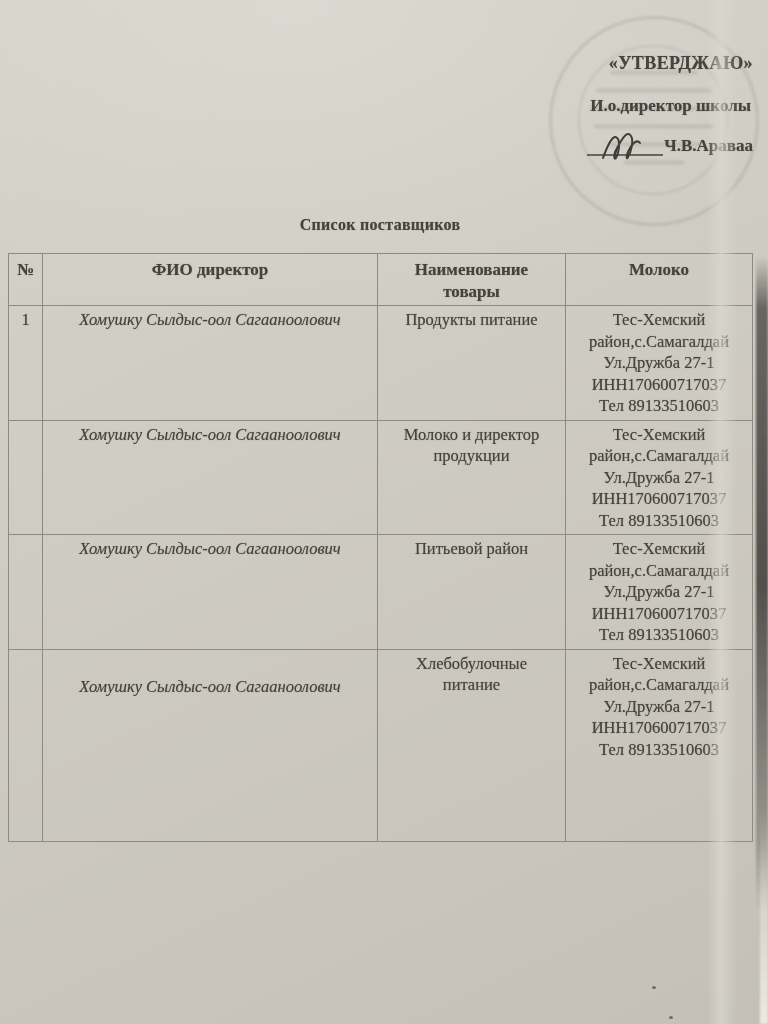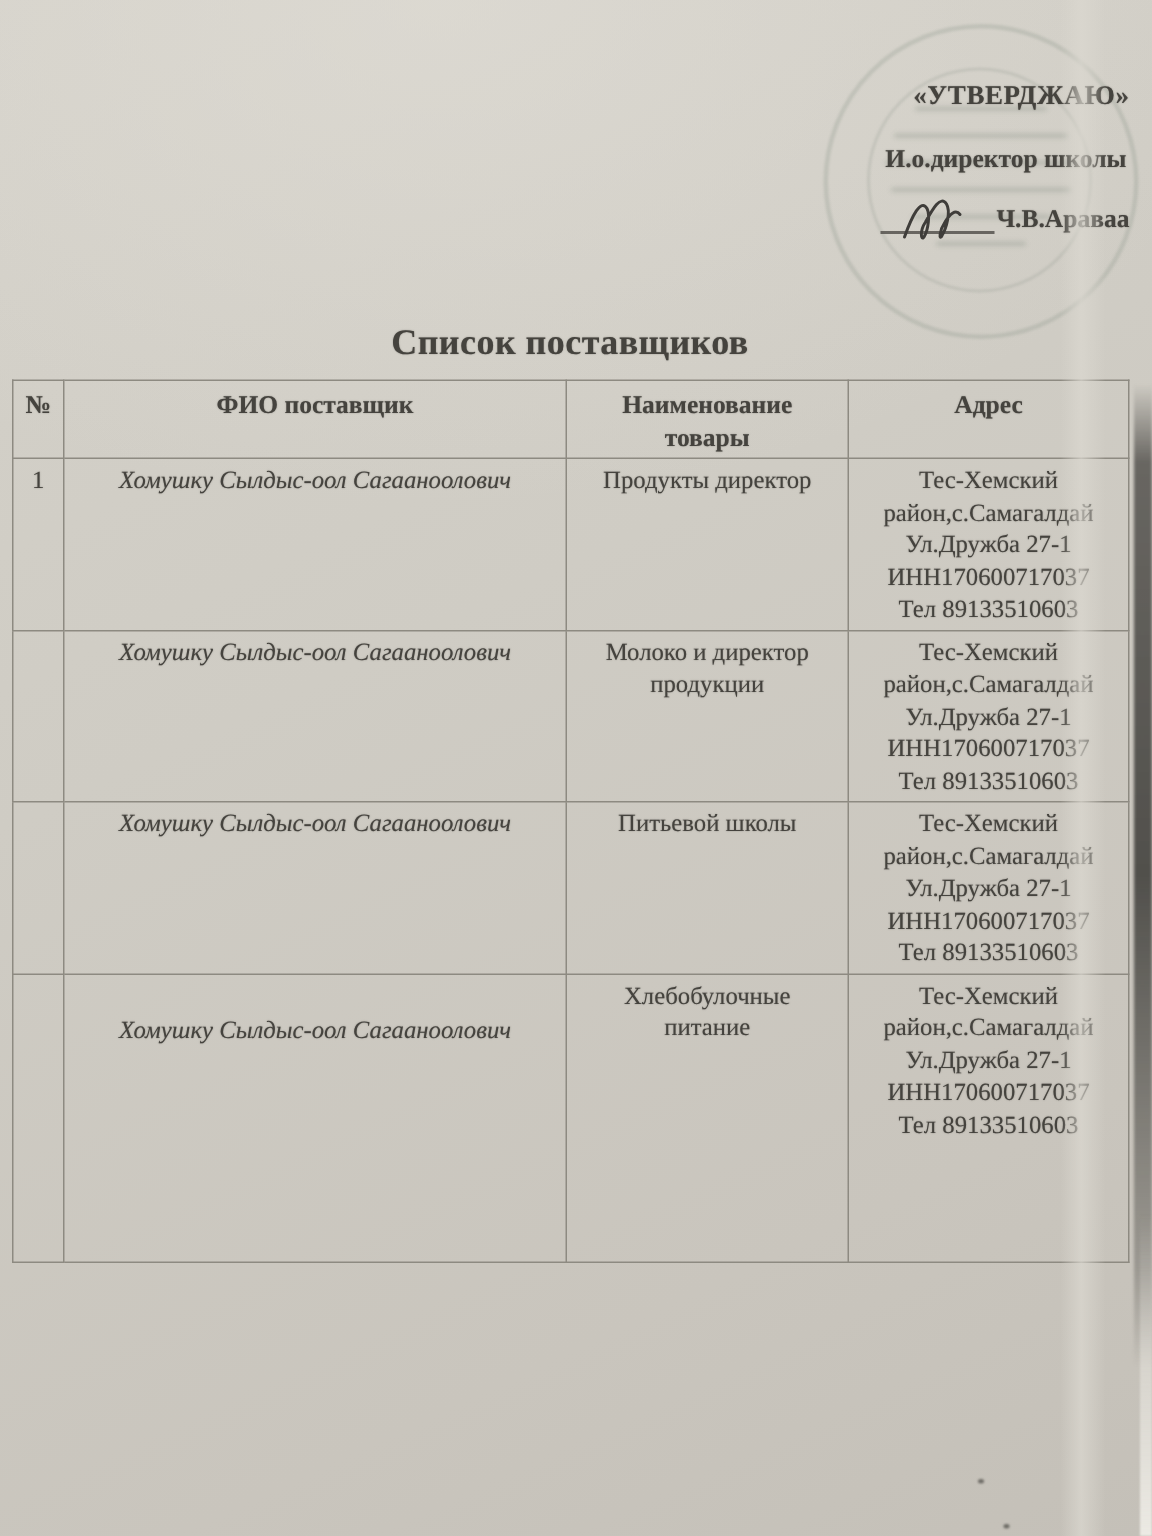--- a/index.html
+++ b/index.html
@@ -26,21 +26,21 @@
     letter-spacing:0.4px; z-index:3; }
   .director-line { position:absolute; top:96px; right:17px; font-size:17px; font-weight:bold; z-index:3; }
   .sign-row { position:absolute; top:130px; right:15px; z-index:3; white-space:nowrap; }
   .sig-line { display:inline-block; position:relative; width:76px; height:24px;
     border-bottom:2px solid rgba(68,66,61,0.75); vertical-align:bottom; margin-right:1px; }
   .sig-scribble { position:absolute; left:14px; bottom:-10px; filter:blur(0.4px); }
   .signer-name { font-size:17px; font-weight:bold; }
 
   
   .doc-title { position:absolute; top:216px; left:8px; width:744px; text-align:center;
-    font-weight:bold; font-size:24px; letter-spacing:0.3px; z-index:3; }
+    font-weight:bold; font-size:16px; letter-spacing:0.3px; z-index:3; }
 
   
   table.suppliers { position:absolute; left:8px; top:253px; width:744px;
     border-collapse:collapse; table-layout:fixed; z-index:2; }
   .suppliers td, .suppliers th { border:1px solid #8d8a81; vertical-align:top;
     text-align:center; padding:3px 4px; font-size:16.5px; line-height:21.5px;
     font-weight:normal; overflow:hidden; }
   .suppliers th { font-weight:bold; font-size:17px; padding-top:5px; }
   .pre { white-space:pre-line;margin-top:32px; }
   .name-cell { white-space:nowrap;font-style:italic; }
@@ -89,50 +89,50 @@
   <table class="suppliers">
     <colgroup>
       <col style="width:34px">
         <col style="width:335px">
         <col style="width:188px">
         <col style="width:187px">
     </colgroup>
     <tbody>
         <tr style="height:50px">
       <th class="ink">№</th>
-      <th class="ink">ФИО поставщик</th>
+      <th class="ink">ФИО директор</th>
       <th class="ink pre">Наименование
 товары</th>
-      <th class="ink">Адрес</th>
+      <th class="ink">Молоко</th>
     </tr>
     <tr style="height:109px">
       <td class="ink">1</td>
       <td class="ink name-cell">Хомушку Сылдыс-оол Сагааноолович</td>
-      <td class="ink pre">Продукты директор</td>
+      <td class="ink pre">Продукты питание</td>
       <td class="ink pre">Тес-Хемский
 район,с.Самагалдай
 Ул.Дружба 27-1
 ИНН170600717037
 Тел 89133510603</td>
     </tr>
     <tr style="height:108px">
       <td class="ink"></td>
       <td class="ink name-cell">Хомушку Сылдыс-оол Сагааноолович</td>
       <td class="ink pre">Молоко и директор
 продукции</td>
       <td class="ink pre">Тес-Хемский
 район,с.Самагалдай
 Ул.Дружба 27-1
 ИНН170600717037
 Тел 89133510603</td>
     </tr>
     <tr style="height:107px">
       <td class="ink"></td>
       <td class="ink name-cell">Хомушку Сылдыс-оол Сагааноолович</td>
-      <td class="ink pre">Питьевой школы</td>
+      <td class="ink pre">Питьевой район</td>
       <td class="ink pre">Тес-Хемский
 район,с.Самагалдай
 Ул.Дружба 27-1
 ИНН170600717037
 Тел 89133510603</td>
     </tr>
     <tr style="height:192px">
       <td class="ink"></td>
       <td class="ink name-cell pad-down">Хомушку Сылдыс-оол Сагааноолович</td>
       <td class="ink pre">Хлебобулочные

